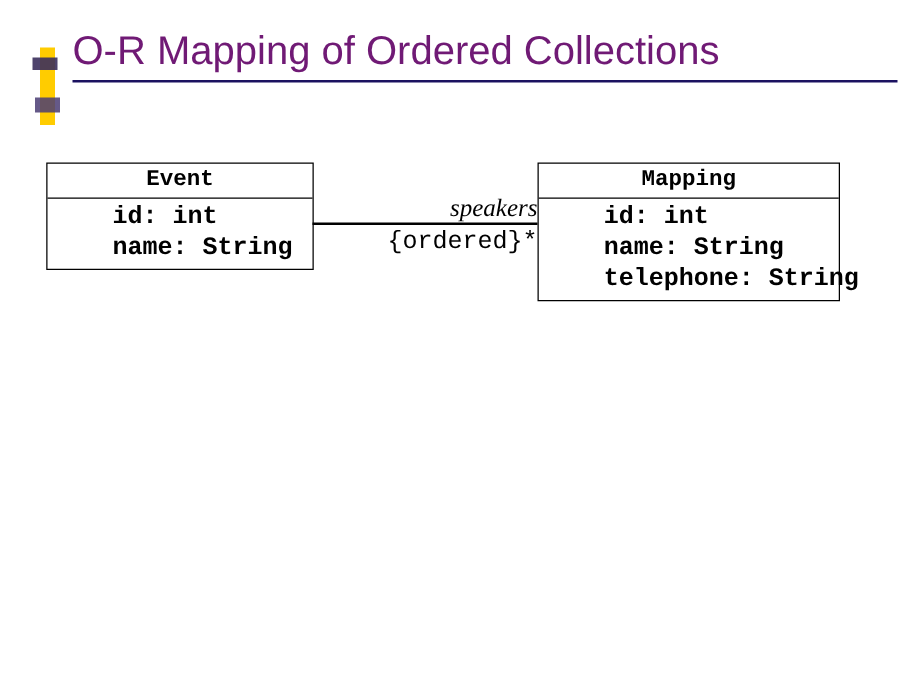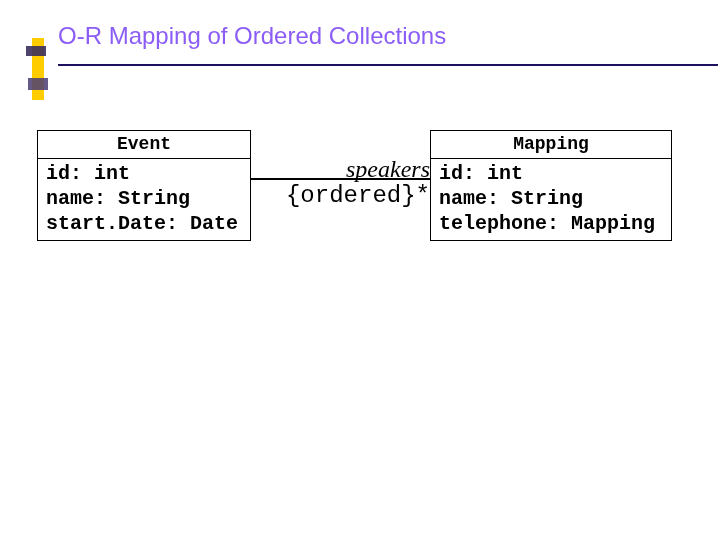--- a/index.html
+++ b/index.html
@@ -47,22 +47,22 @@
     top: 40px;
     width: 20px;
     height: 12px;
     background: #4a3c73;
     opacity: 0.85;
   }
   .title-text {
     position: absolute;
     left: 24px;
     top: 2px;
-    font-size: 24px;
-    color: #8b5cf6;
+    font-size: 32px;
+    color: #701a75;
     white-space: nowrap;
   }
   .title-underline {
     position: absolute;
     left: 24px;
     top: 44px;
     width: 660px;
     height: 2px;
     background: #1b1160;
   }
@@ -80,20 +80,21 @@
     padding: 3px 4px 4px 4px;
     border-bottom: 1.5px solid #000;
   }
   .attrs {
     font-family: "Courier New", Courier, monospace;
     font-weight: bold;
     font-size: 20px;
     padding: 2px 6px 4px 8px;
     line-height: 1.25;
     white-space: nowrap;
+    margin-left: 44px;
   }
 
   #event-box {
     left: 37px;
     top: 130px;
     width: 212px;
   }
   #speaker-box {
     left: 430px;
     top: 130px;
@@ -106,21 +107,21 @@
     top: 178px;
     width: 180px;
     height: 2px;
     background: #000;
   }
   .assoc-labels {
     position: absolute;
     left: 250px;
     width: 180px;
     text-align: right;
-    font-size: 24px;
+    font-size: 20px;
   }
   #assoc-name {
     top: 156px;
     font-style: italic;
     font-family: Georgia, 'Times New Roman', serif;
     padding-right: 6px;
   }
   #assoc-constraint {
     top: 182px;
     font-family: Liberation Mono, monospace;
@@ -138,28 +139,27 @@
   </div>
   <div class="title-text">O-R Mapping of Ordered Collections</div>
   <div class="title-underline"></div>
 </div>
 
 <div id="event-box" class="class-box">
   <div class="class-name">Event</div>
   <div class="attrs">
     <div>id: int</div>
     <div>name: String</div>
-    <div>start.Date: Date</div>
   </div>
 </div>
 
 <div id="speaker-box" class="class-box">
   <div class="class-name">Mapping</div>
   <div class="attrs">
     <div>id: int</div>
     <div>name: String</div>
-    <div>telephone: Mapping</div>
+    <div>telephone: String</div>
   </div>
 </div>
 
 <div class="assoc-line"></div>
 <div id="assoc-name" class="assoc-labels">speakers</div>
 <div id="assoc-constraint" class="assoc-labels">{ordered}*</div>
 
 </body></html>

